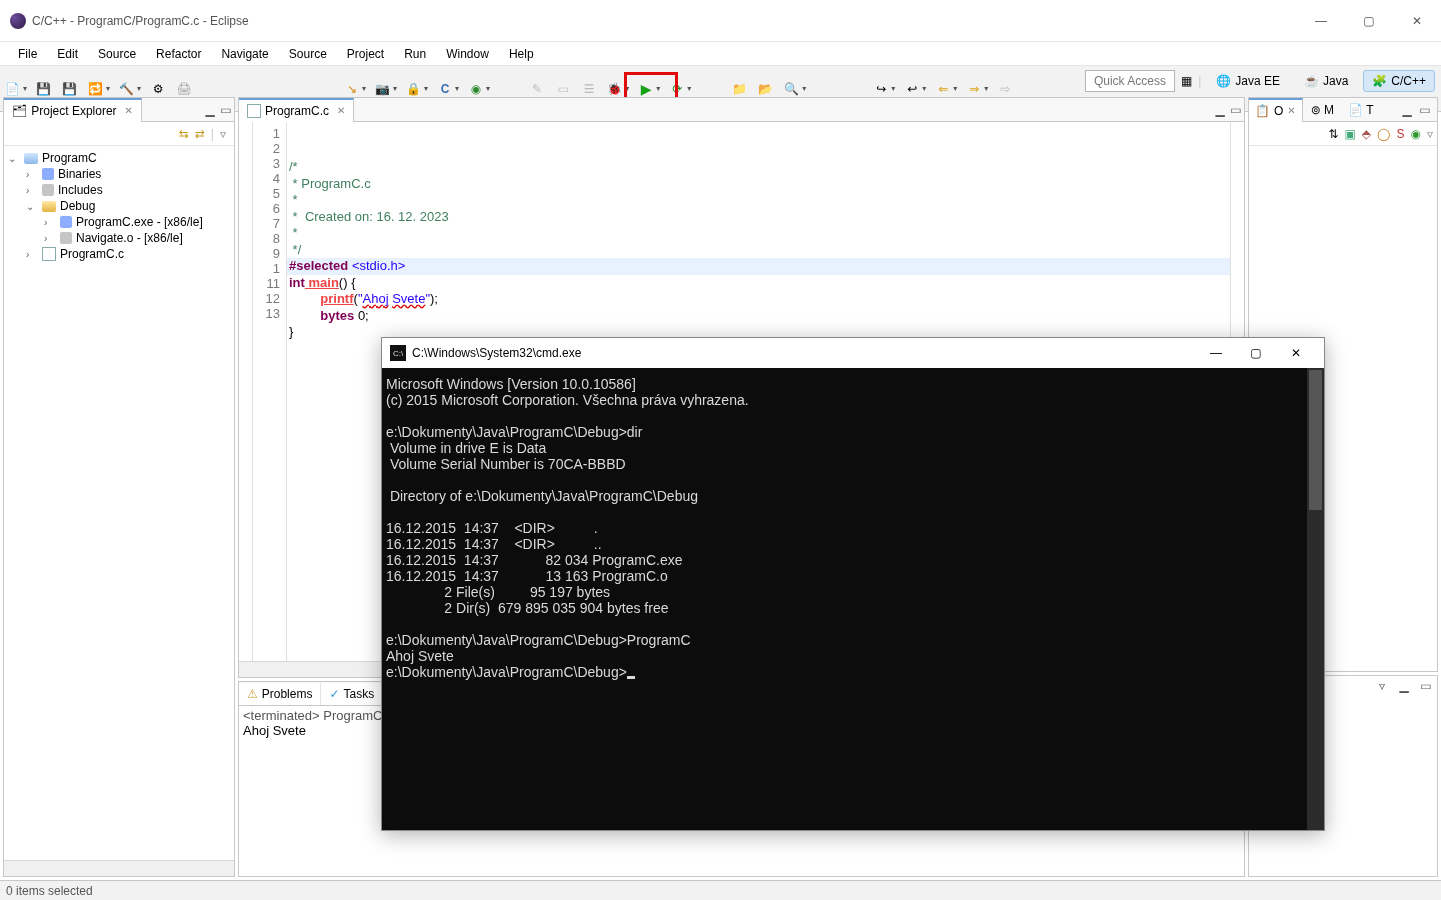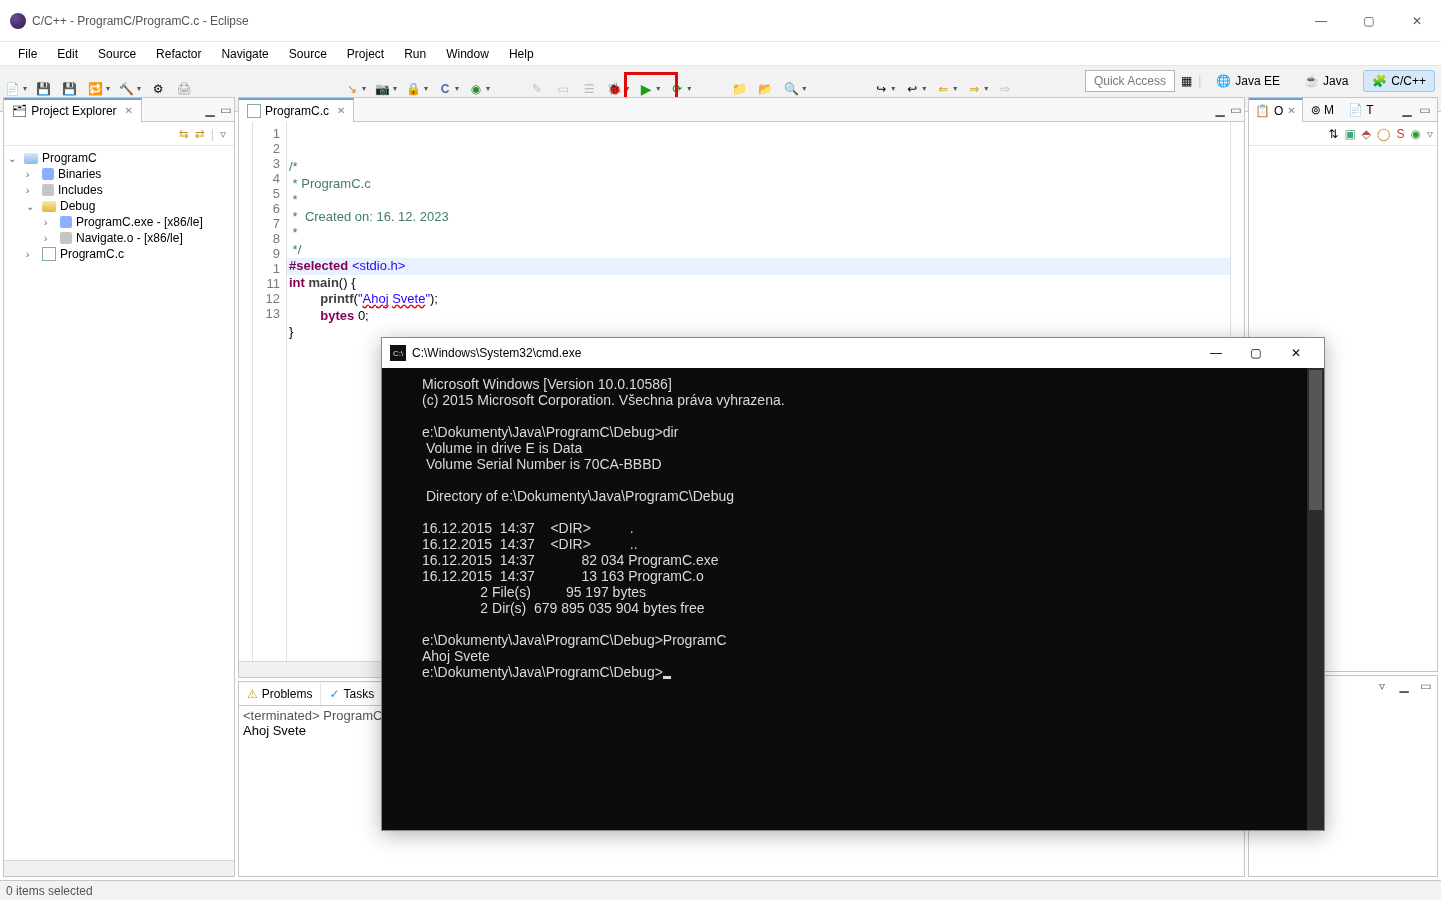--- a/index.html
+++ b/index.html
@@ -43,21 +43,21 @@
   .editor-body { flex: 1; display: flex; font-family: Consolas, monospace; font-size: 13px; overflow: hidden; }
   .gutter { width: 34px; background: #fff; text-align: right; color: #7a7a7a; padding: 4px 6px 4px 0; border-right: 1px solid #e0e0e0; user-select: none; }
   .gstrip { width: 14px; background: #fff; border-right: 1px solid #e0e0e0; }
   .code { flex: 1; padding: 4px 4px 4px 2px; white-space: pre; line-height: 16.5px; position: relative; }
   .code .hl { position: absolute; left: 0; right: 0; background: #e8f2fe; z-index: 0; }
   .code pre { position: relative; z-index: 1; font-family: Consolas, monospace; font-size: 13px; line-height: 16.5px; }
   .c-comm { color: #3f7f5f; }
   .c-prep { color: #7f0055; font-weight: bold; }
   .c-inc  { color: #2a00ff; }
   .c-kw   { color: #7f0055; font-weight: bold; }
-  .c-fn   { color: #404040; font-weight: bold; }
+  .c-fn   { color: #ef4444; font-weight: bold; text-decoration: underline; }
   .c-str  { color: #2a00ff; }
   .c-spell { text-decoration: underline wavy #d00; text-decoration-skip-ink: none; }
   .overview { width: 14px; background: #fff; border-left: 1px solid #e0e0e0; }
   .hsb { height: 16px; background: #f0f0f0; border-top: 1px solid #d7d7d7; }
   
   .consolewrap { height: 196px; border: 1px solid #c7c7c7; margin-top: 3px; display: flex; flex-direction: column; }
   .console-tabs { height: 24px; background: #f8f8f8; display: flex; align-items: center; border-bottom: 1px solid #c7c7c7; }
   .console-tabs .vt { padding: 4px 8px; display: inline-flex; align-items: center; gap: 4px; border-right: 1px solid #e5e5e5; background: #fff; }
   .console-body { flex: 1; font-family: Consolas, monospace; font-size: 13px; padding: 2px 4px; }
   .console-body .term { color: #555; }
@@ -69,21 +69,21 @@
   .outln-body { padding: 4px 6px; }
   .outln-row { display: flex; align-items: center; gap: 6px; padding: 2px 0; }
   .outln-blank { height: 202px; border: 1px solid #c7c7c7; margin-top: 3px; background: #fff; position: relative; }
   .outln-blank-head { position: absolute; right: 3px; top: 3px; display: flex; gap: 6px; }
   
   .statusbar { position: absolute; left: 0; right: 0; bottom: 0; height: 20px; background: #f2f2f2; border-top: 1px solid #c7c7c7; display: flex; align-items: center; padding: 0 6px; color: #555; }
   
   .cmdwin { position: absolute; left: 381px; top: 337px; width: 944px; height: 494px; background: #0c0c0c; border: 1px solid #888; box-shadow: 0 4px 20px rgba(0,0,0,.3); display: flex; flex-direction: column; }
   .cmd-titlebar { height: 30px; background: #fff; display: flex; align-items: center; padding: 0 8px; }
   .cmd-titlebar .cicon { width: 16px; height: 16px; background: #111; color: #ddd; display: inline-flex; align-items: center; justify-content: center; font-size: 8px; margin-right: 6px; }
-  .cmd-body { flex: 1; color: #d9d9d9; font-family: Consolas, monospace; font-size: 14px; white-space: pre; padding: 8px 4px 16px 4px; overflow: hidden; position: relative; margin-left: 36px; }
+  .cmd-body { flex: 1; color: #d9d9d9; font-family: Consolas, monospace; font-size: 14px; white-space: pre; padding: 8px 4px 16px 4px; overflow: hidden; position: relative; }
   .cmd-sb { position: absolute; right: 0; top: 0; bottom: 0; width: 17px; background: #2b2b2b; }
   .cmd-sb .thumb { position: absolute; left: 2px; right: 2px; top: 2px; height: 140px; background: #565656; }
   .cursor { display: inline-block; width: 8px; height: 3px; background: #d9d9d9; vertical-align: -2px; }
   
   .ic-folder { background: linear-gradient(#ffe9a6,#e3b441); border-radius: 2px; width: 14px; height: 11px; }
   .ic-folder2 { background: linear-gradient(#d1e7ff,#8bb8e8); border-radius: 2px; width: 14px; height: 11px; }
   .ic-cfile { width: 14px; height: 14px; background: #fff; border: 1px solid #8aa; position: relative; }
   .ic-bin { width: 12px; height: 12px; background: #8daeff; border-radius: 2px; }
   .ic-obj { width: 12px; height: 12px; background: #c5c5c5; border-radius: 2px; }
   .ic-h   { width: 12px; height: 12px; background: #6c8cff; border-radius: 2px; }

